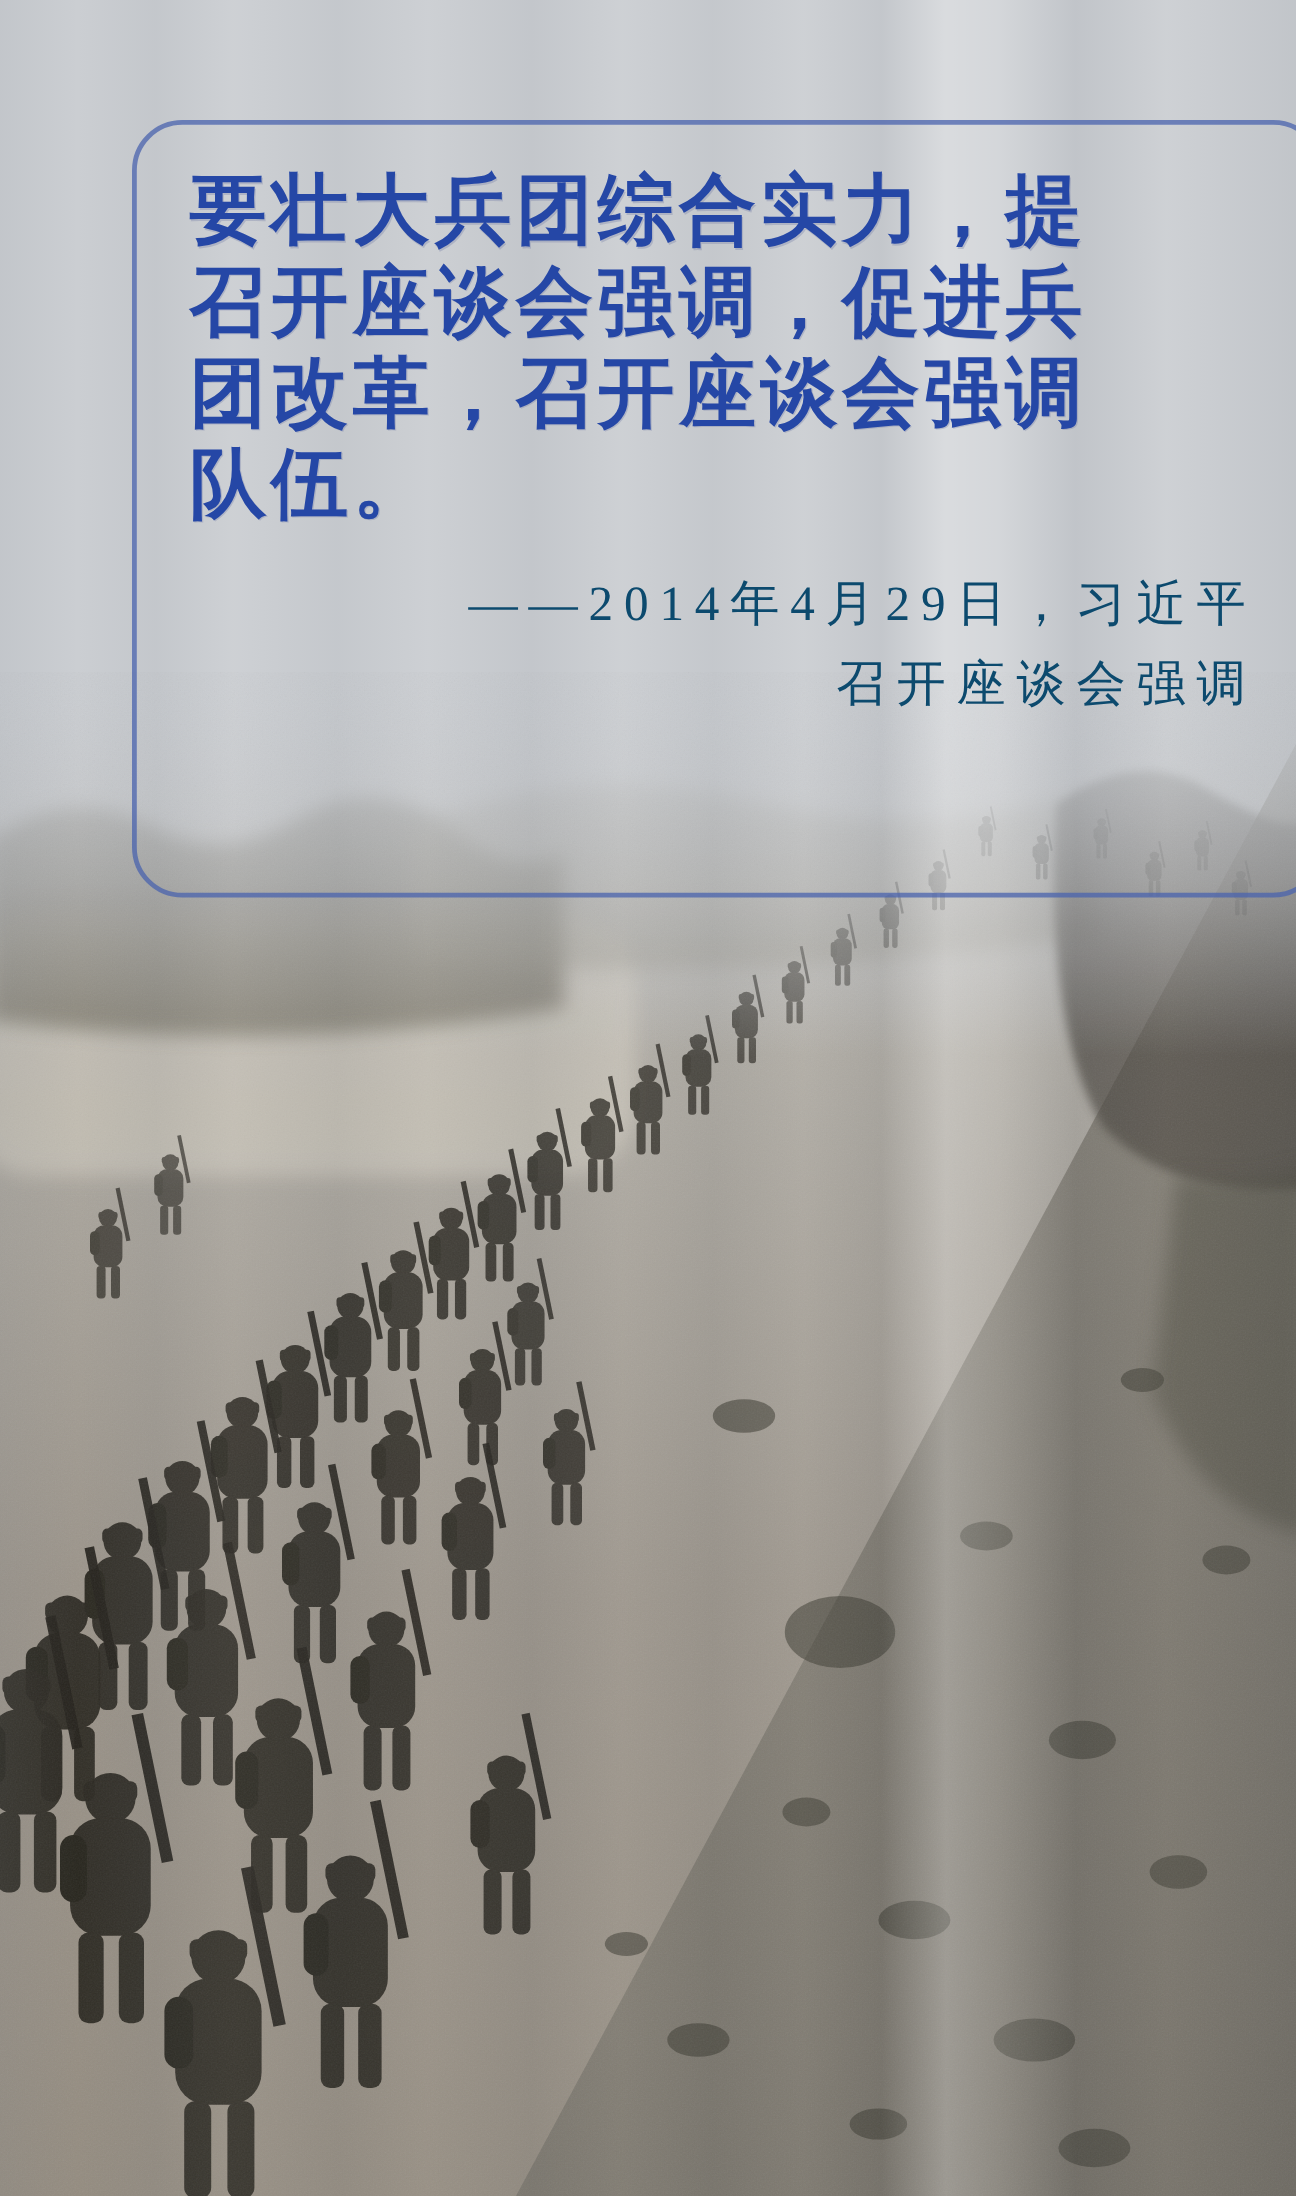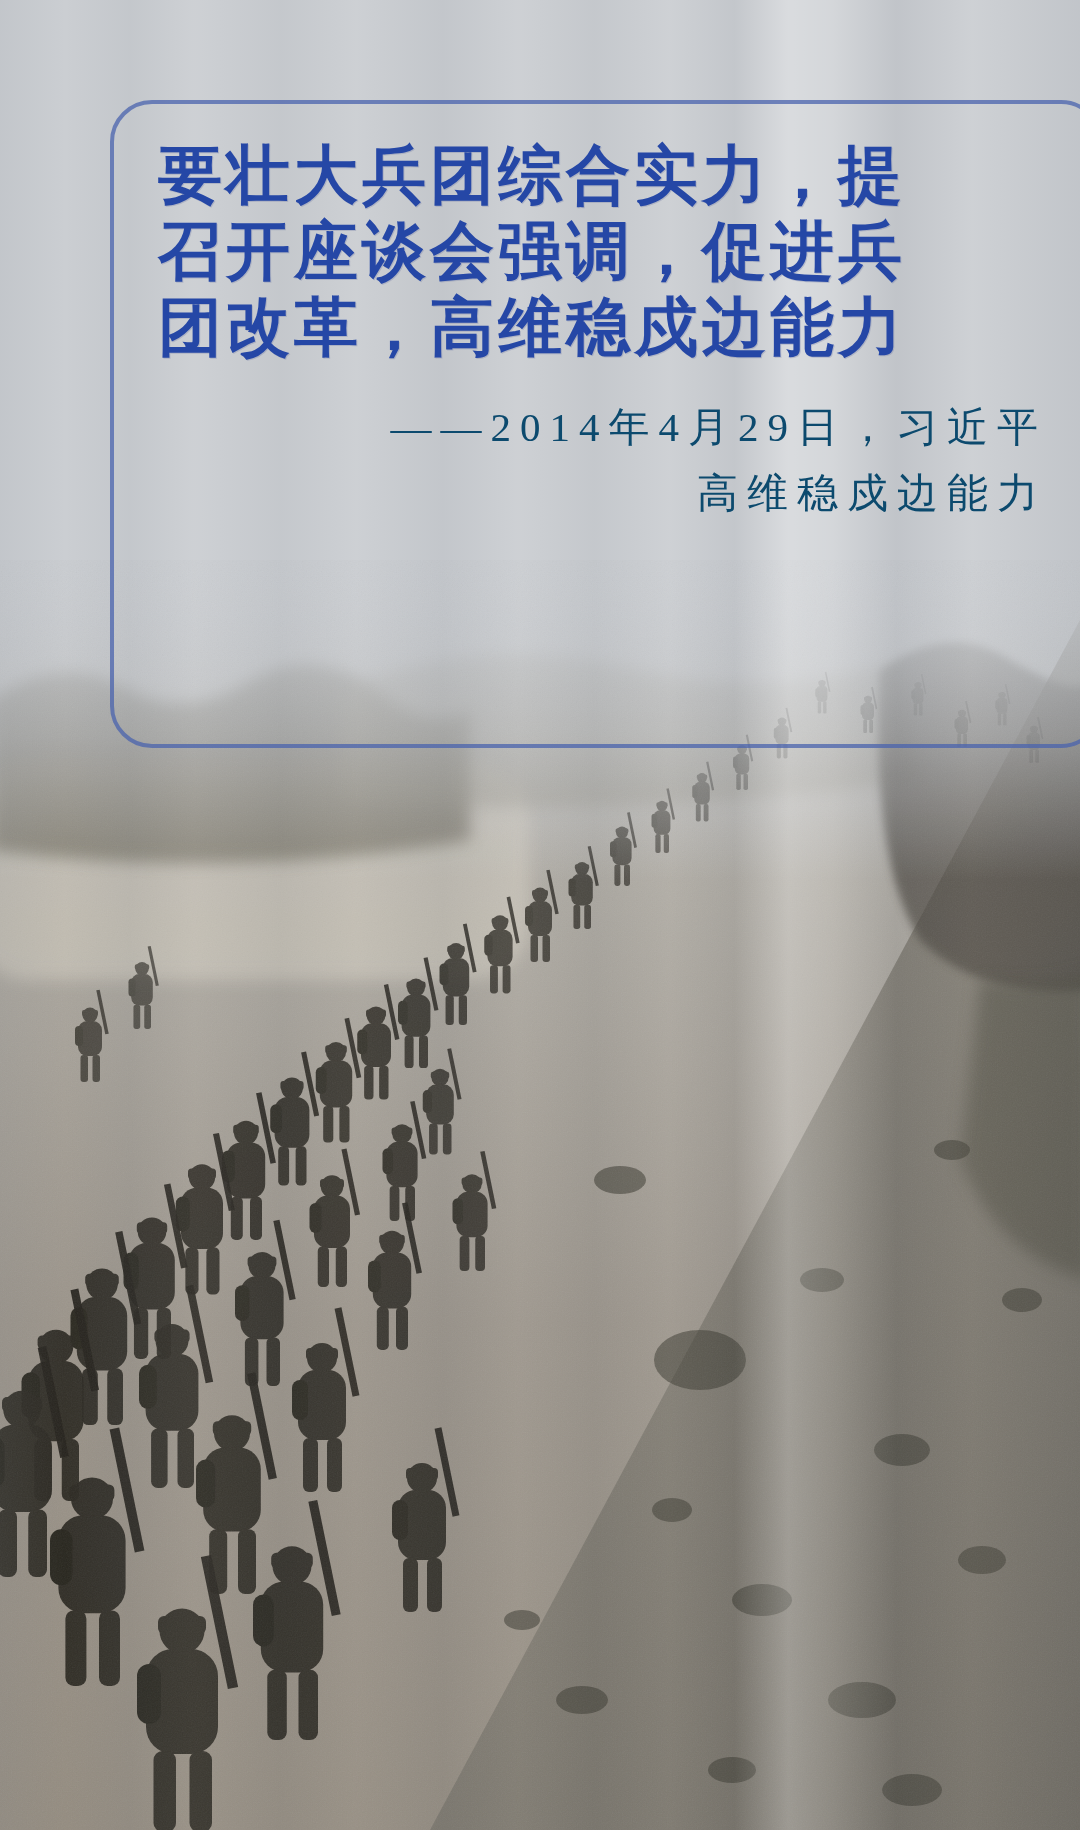--- a/index.html
+++ b/index.html
@@ -177,20 +177,21 @@
 
     <rect x="0" y="0" width="1080" height="1270" filter="url(#grainF)" opacity="0.16"></rect>
   </svg>
 
   <div class="bg-streaks"></div>
 
   <div class="quote-box">
     <div class="quote-text">
       <div>要壮大兵团综合实力，提</div>
       <div>召开座谈会强调，促进兵</div>
-      <div>团改革，高维稳戍边能力</div>
+      <div>团改革，召开座谈会强调</div>
+      <div>队伍。</div>
     </div>
     <div class="attribution">
       <div>——2014年4月29日，习近平</div>
-      <div>高维稳戍边能力</div>
+      <div>召开座谈会强调</div>
     </div>
   </div>
 </div>
 
 </body></html>

